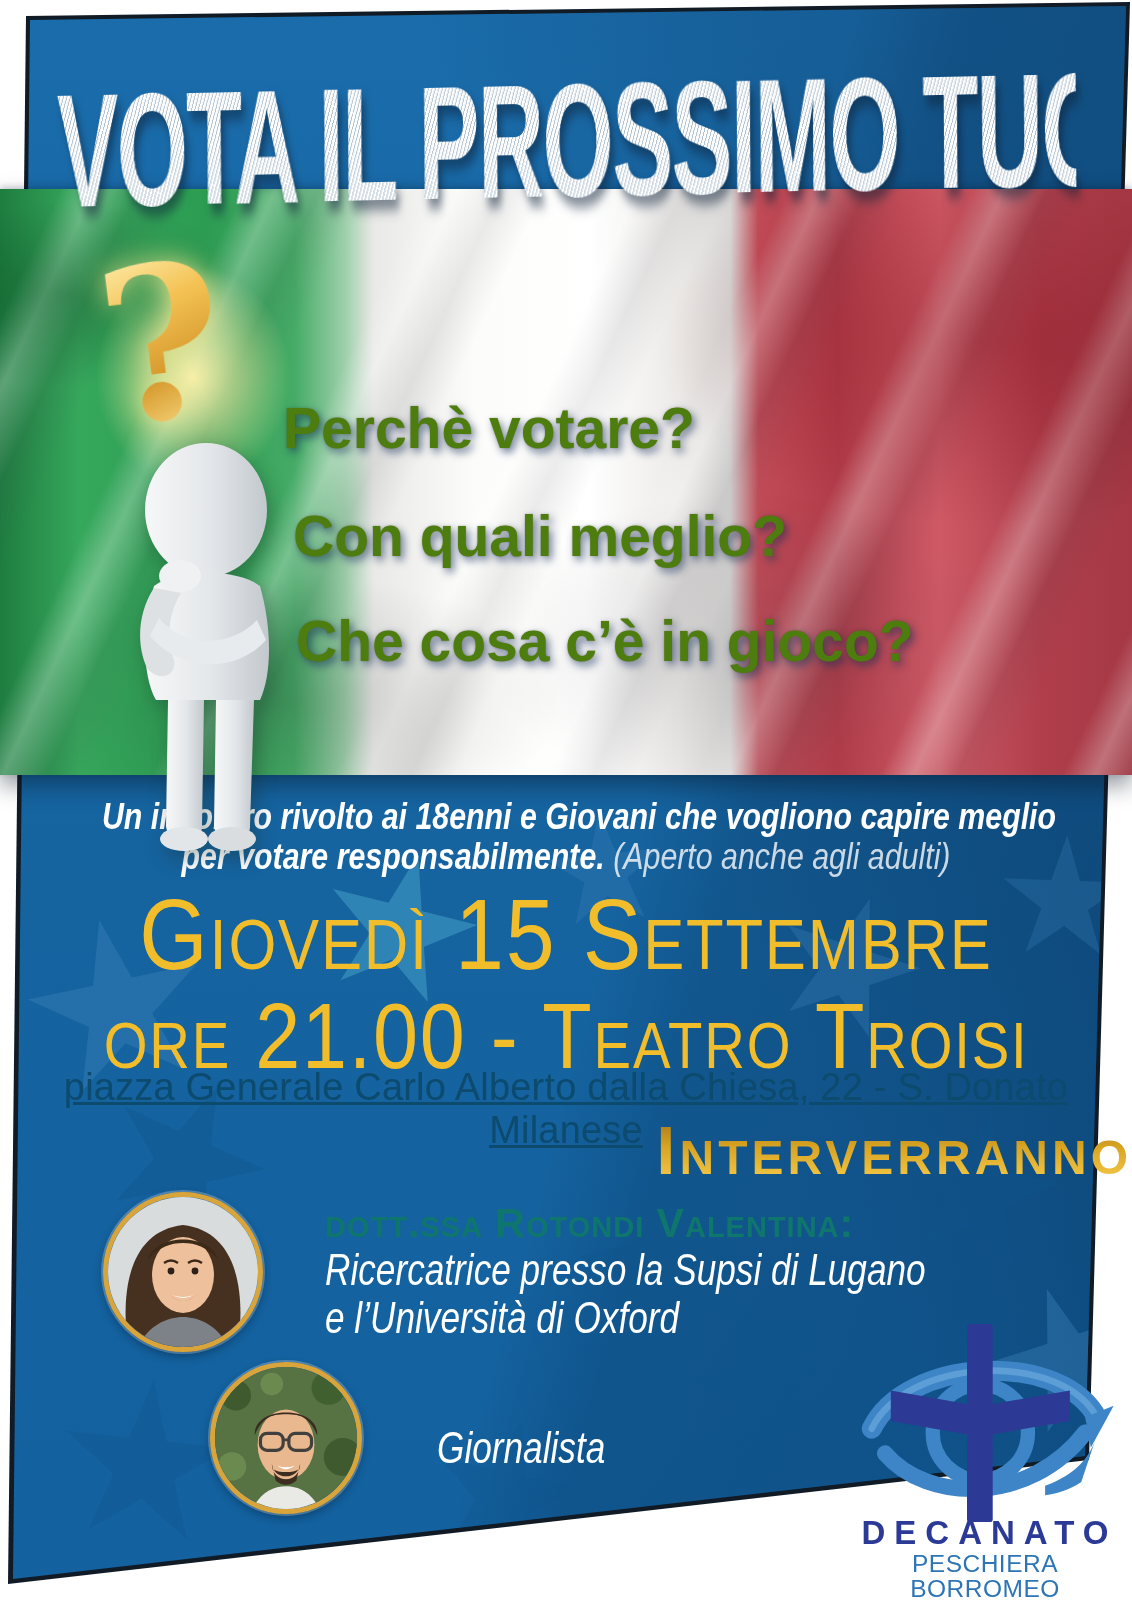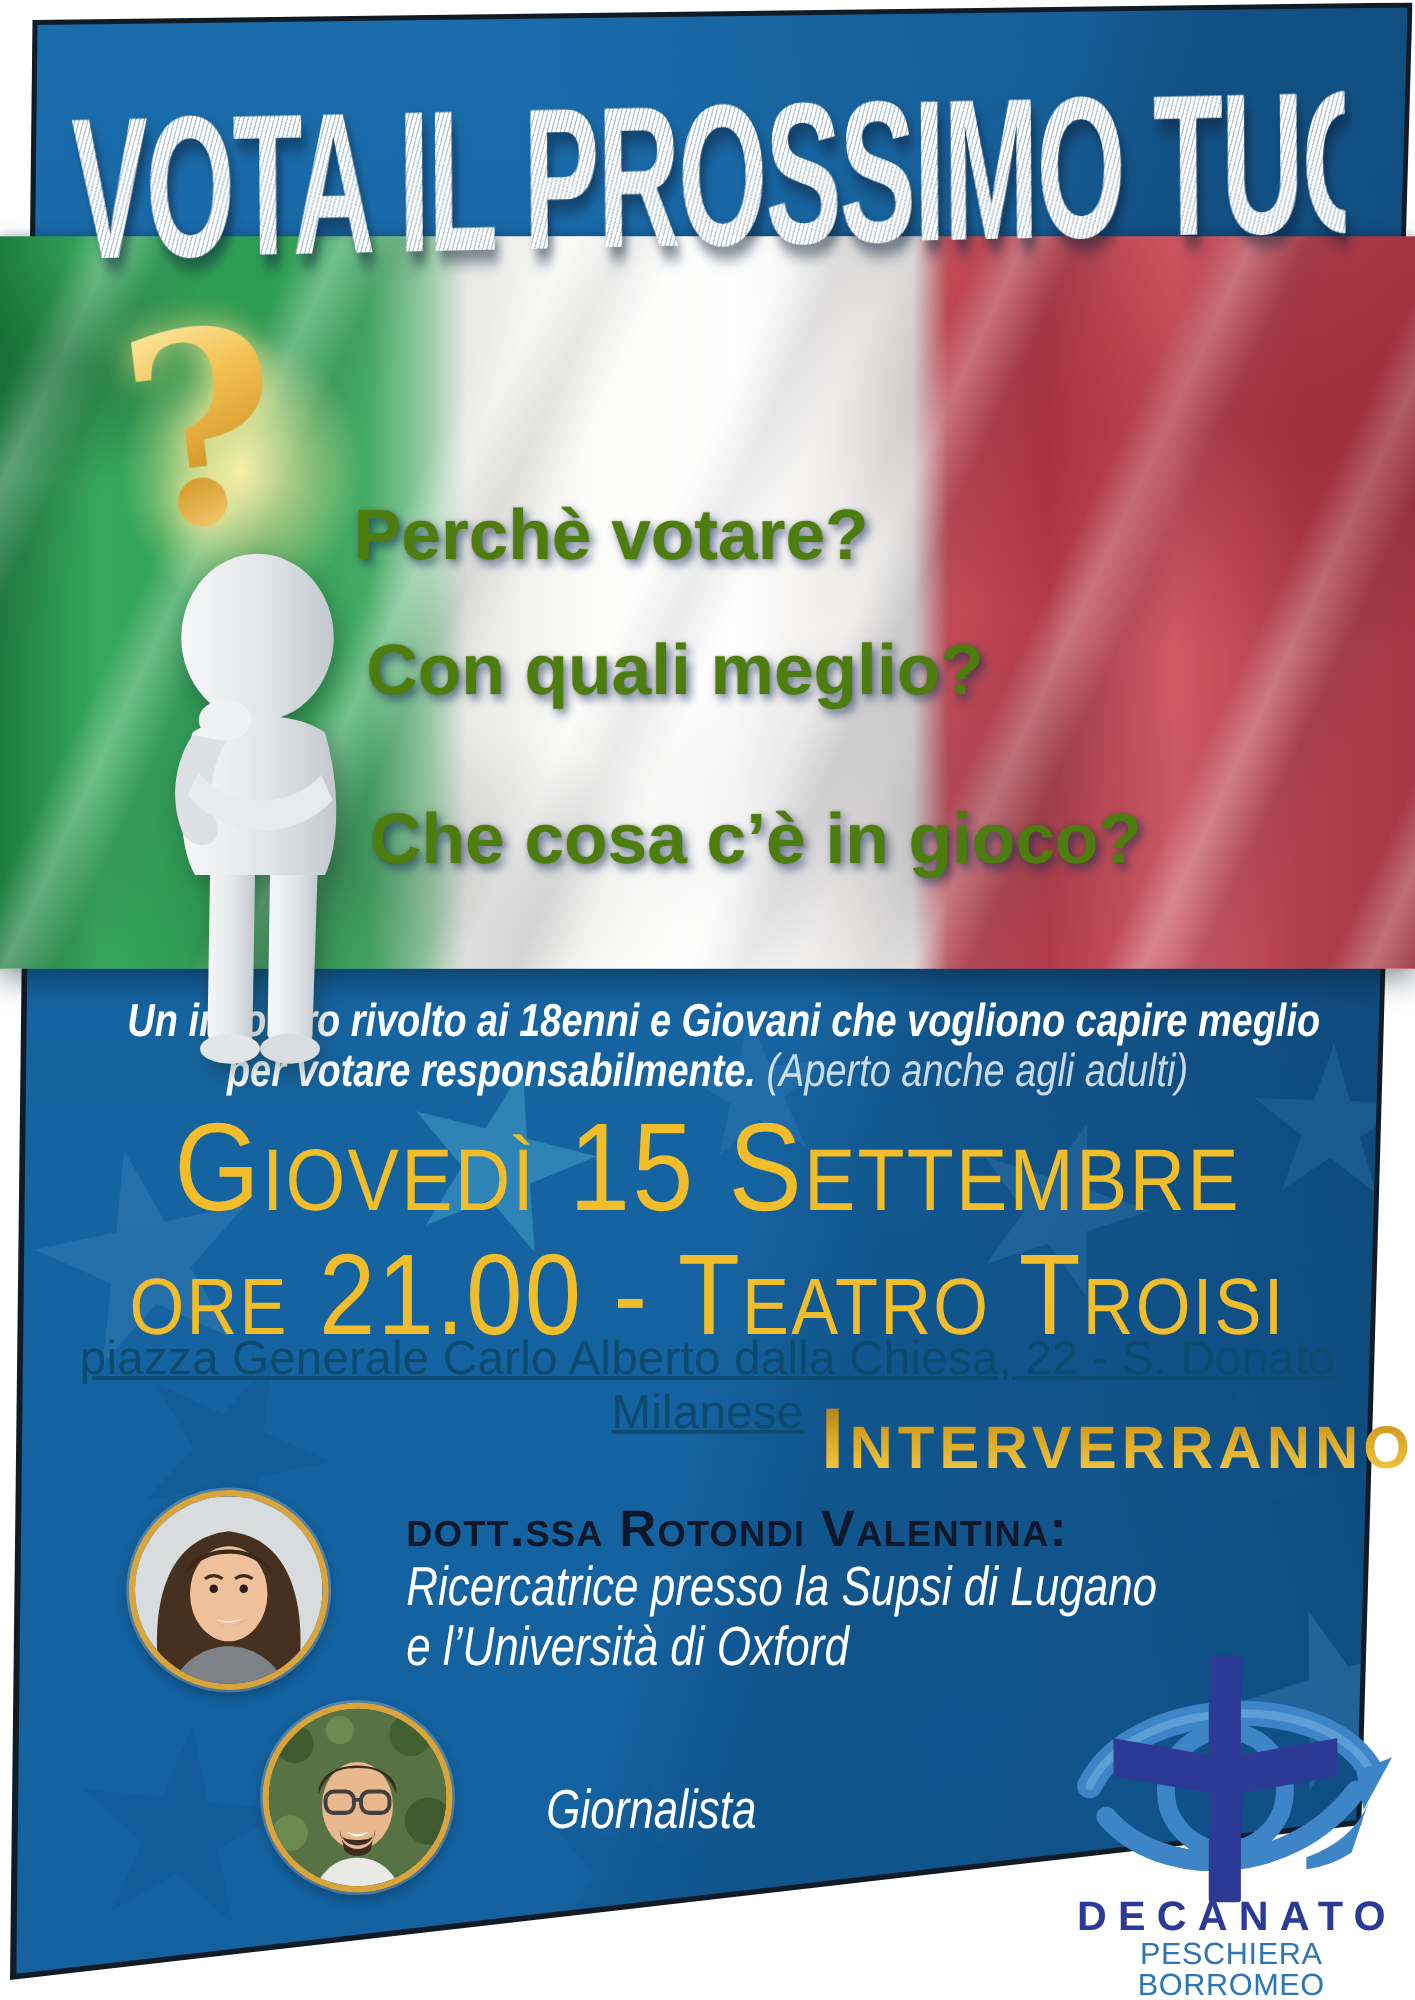--- a/index.html
+++ b/index.html
@@ -66,21 +66,21 @@
     filter:drop-shadow(0 0 14px rgba(255,236,150,.9));
   }
   .thinker{position:absolute;left:84px;top:428px;z-index:5;filter:drop-shadow(4px 8px 10px rgba(20,40,30,.35));}
   
   .q{
     position:absolute;z-index:5;font-weight:700;font-size:57px;color:#4d7c0f;white-space:nowrap;
     text-shadow:3px 4px 8px rgba(18,44,88,.65),0 0 2px rgba(110,65,0,.35);
   }
   .q1{left:283px;top:395px;}
   .q2{left:293px;top:503px;}
-  .q3{left:296px;top:638px;}
+  .q3{left:296px;top:608px;}
   
   .intro{
     position:absolute;left:0;right:0;top:797px;z-index:4;text-align:center;
     color:#ffffff;font-style:italic;font-weight:700;font-size:37px;line-height:1.08;
     transform:scaleX(.82);transform-origin:50% 0;white-space:nowrap;
   }
   .intro .light{font-weight:400;opacity:.78;}
   .dateline{
     position:absolute;left:0;right:0;z-index:4;text-align:center;white-space:nowrap;
     color:#f2bd2b;font-variant:small-caps;font-weight:400;line-height:1;
@@ -100,21 +100,21 @@
   }
   
   .avatar{
     position:absolute;border-radius:50%;overflow:hidden;z-index:4;
     border:5px solid #d9a43a;box-shadow:0 0 0 2px rgba(255,255,255,.25),0 4px 10px rgba(0,20,40,.4);
   }
   .avatar svg{display:block;}
   .avatar1{left:103px;top:1192px;width:150px;height:150px;}
   .avatar2{left:210px;top:1362px;width:142px;height:142px;}
   .sp-name{
-    position:absolute;z-index:4;color:#0f172a;font-variant:small-caps;font-weight:700;
+    position:absolute;z-index:4;color:#0f766e;font-variant:small-caps;font-weight:700;
     font-size:41px;white-space:nowrap;letter-spacing:1px;line-height:1;
   }
   .sp-role{
     position:absolute;z-index:4;color:#ffffff;font-style:italic;font-weight:400;
     font-size:44px;line-height:1.08;white-space:nowrap;
     transform:scaleX(.8);transform-origin:0 0;
   }
   .sp1-name{left:325px;top:1203px;}
   .sp1-role{left:325px;top:1246px;}
   .sp2-name{left:437px;top:1381px;}

